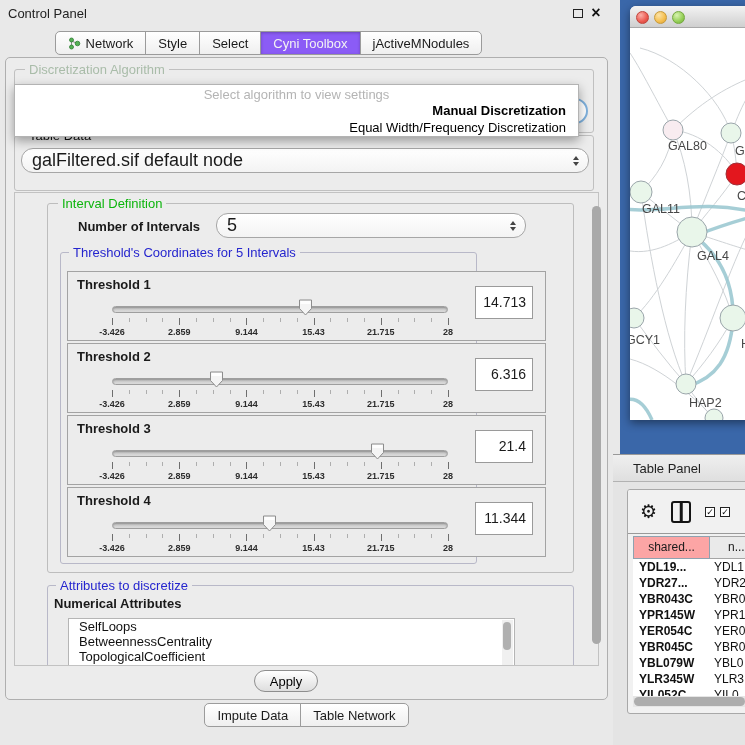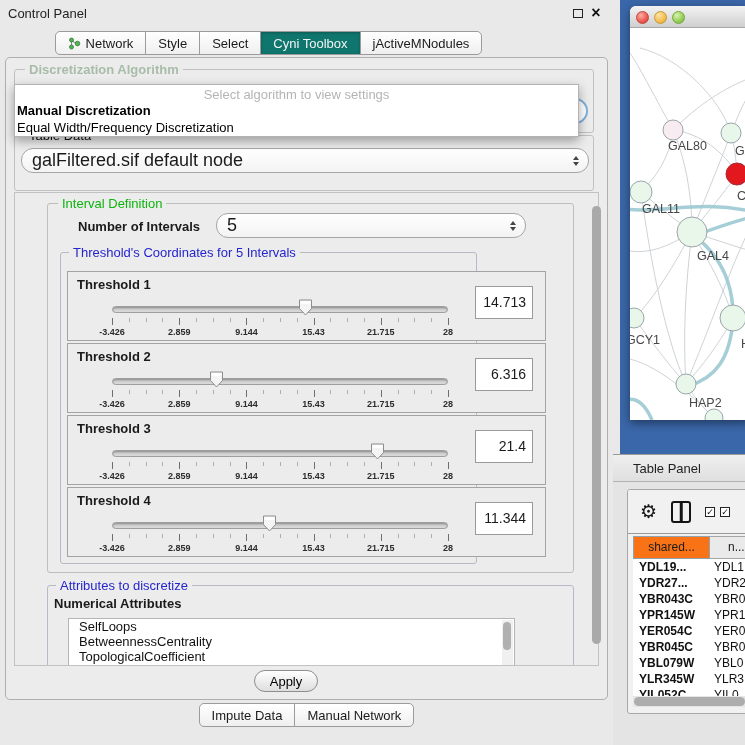--- a/index.html
+++ b/index.html
@@ -19,48 +19,48 @@
   .float-glyph { width:10px; height:9px; border:1.6px solid #222; background:transparent; }
   .close-glyph { font-size:16px; font-weight:bold; color:#111; line-height:1; }
 
   .tabrow { position:absolute; left:0; width:613px; display:flex; justify-content:center; }
   #top-tabs { top:31px; transform:translateX(-38px); }
   #bottom-tabs { top:703px; }
   .tab { display:flex; align-items:center; gap:5px; height:24px; padding:0 12px; font-size:13px;
          background:linear-gradient(#FFFFFF,#EFEFEF); border:1px solid #9B9B9B; margin-left:-1px; color:#1a1a1a; }
   .tab:first-child { border-radius:5px 0 0 5px; margin-left:0; }
   .tab:last-child { border-radius:0 5px 5px 0; }
-  .tab.selected { background:#0f766e; color:#F3F3F3; box-shadow:inset 0 1px 3px rgba(0,0,0,.25);padding-left:12px; }
+  .tab.selected { background:#8b5cf6; color:#F3F3F3; box-shadow:inset 0 1px 3px rgba(0,0,0,.25);padding-left:12px; }
   .tab-icon { display:inline-flex; }
 
   #main-panel { position:absolute; left:5px; top:57px; width:603px; height:643px;
     background:#ECECEC; border:1px solid #AFAFAF; border-radius:5px; }
 
   .group { position:absolute; border:1px solid #C0C0C0; border-radius:3px; }
   .grp-title { position:absolute; top:-8px; left:10px; background:#ECECEC; padding:0 4px; font-size:13px; }
-  .grp-title.faded { color:#A9BCA9;font-weight:bold; }
+  .grp-title.faded { color:#A9BCA9; }
   .grp-title.green { color:#0DB50D; }
   .grp-title.blue  { color:#2525CE; }
   .grp-title.dark  { color:#111; }
 
   .combo { position:absolute; height:25px; border:1px solid #A6A6A6; border-radius:12px;
     background:linear-gradient(#FFFFFF,#F3F3F3); display:flex; align-items:center; padding:0 22px 0 10px; font-size:18px; }
   .combo .spin { position:absolute; right:9px; top:50%; transform:translateY(-50%); display:flex; flex-direction:column; gap:2px; }
   .combo .spin i { display:block; width:0; height:0; border-left:3.5px solid transparent; border-right:3.5px solid transparent; }
   .combo .spin i.up { border-bottom:4px solid #444; }
   .combo .spin i.down { border-top:4px solid #444; }
 
   
   #algo-combo { position:absolute; left:14px; top:40px; width:568px; height:26px; border:2px solid #7EB0DC;
     border-radius:13px; background:#FFFFFF; z-index:2; }
 
   #popup { position:absolute; left:8px; top:26px; width:565px; height:53px; background:#FFFFFF;
     border:1px solid #B3B3B3; box-shadow:0 4px 10px rgba(0,0,0,.35); z-index:10; overflow:hidden; }
   .popup-placeholder { text-align:center; color:#B4B4B4; font-size:13px; padding-top:2px; height:17px; }
-  .popup-opt { font-size:13px; padding:0 2px; height:17px; line-height:17px; color:#000; }
+  .popup-opt { font-size:13px; padding:0 12px; height:17px; line-height:17px; color:#000;text-align:right; }
   .popup-opt.bold { font-weight:bold; }
 
   #scrollpane { position:absolute; left:8px; top:134px; width:585px; height:474px;
     border:1px solid #C2C2C2; background:#ECECEC; overflow:hidden; }
   #main-vscroll { position:absolute; left:585px; top:140px; width:12px; height:462px; }
   #main-vscroll .vthumb { position:absolute; left:1px; top:8px; width:9px; height:438px; background:#A9A9A9; border-radius:5px; }
 
   #grp-interval { left:32px; top:10px; width:527px; height:370px; border-color:#BDBDBD; }
   .noi-label { position:absolute; left:30px; top:15px; font-size:13px; font-weight:bold; }
   #noi-combo { left:168px; top:9px; width:310px; }
@@ -113,21 +113,21 @@
     border:1px solid #A8A8A8; border-radius:3px 0 0 3px; overflow:hidden; }
   #tp-toolbar { position:absolute; left:0; top:0; width:100%; height:44px; border-bottom:1px solid #9A9A9A;
     display:flex; align-items:center; gap:14px; padding-left:12px; background:#F1F1F1; }
   .gear { font-family:"DejaVu Sans", sans-serif; font-size:19px; color:#141414; line-height:1; }
   .split-icon { width:20px; height:22px; border:2.5px solid #141414; border-radius:3px; position:relative; }
   .split-icon::after { content:""; position:absolute; left:50%; top:0; width:2.5px; height:100%; background:#141414; transform:translateX(-50%); }
   .cb-group { display:flex; gap:5px; }
   .cbx { width:10px; height:10px; border:1.5px solid #222; font-size:9px; line-height:8px; text-align:center; color:#111; background:#fff; }
   #tp-header { position:absolute; left:5px; top:46px; width:140px; height:23px; display:flex; }
   .tp-hcell { font-size:12px; text-align:center; line-height:21px; border:1px solid #8FA2B0; overflow:hidden; white-space:nowrap; }
-  .tp-hcell.c1 { width:77px; background:#f97316; }
+  .tp-hcell.c1 { width:77px; background:#fca5a5; }
   .tp-hcell.c2 { width:62px; background:#EAEAEA; border-left:none; border-color:#A5A5A5; text-align:left; padding-left:18px; }
   #tp-rows { position:absolute; left:5px; top:69px; width:140px; height:137px; background:#FFFFFF; overflow:hidden; }
   .tp-row { display:flex; height:16px; line-height:16px; font-size:12px; color:#111; }
   .tp-row .c1 { width:77px; padding-left:6px; overflow:hidden; white-space:nowrap;font-weight:bold; }
   .tp-row .c2 { width:62px; padding-left:4px; overflow:hidden; white-space:nowrap; }
   #tp-hscroll { position:absolute; left:5px; top:206px; width:113px; height:11px; background:#E6E6E6; }
   #tp-hscroll .hthumb { position:absolute; left:1px; top:1px; width:111px; height:9px; background:#ADADAD; border-radius:5px; }
 </style>
 </head>
 <body>
@@ -418,21 +418,21 @@
         </div>
 
       <button id="apply-btn">Apply</button>
     </div>
 
     <div id="bottom-tabs" class="tabrow">
         <div class="tab">
           <span>Impute Data</span>
         </div>
         <div class="tab">
-          <span>Manual Network</span>
+          <span>Table Network</span>
         </div>
       </div>
   </div>
 
   <div id="desktop">
     <div id="net-window">
       <div class="mac-titlebar">
         <span class="light red"></span>
         <span class="light yellow"></span>
         <span class="light green"></span>

